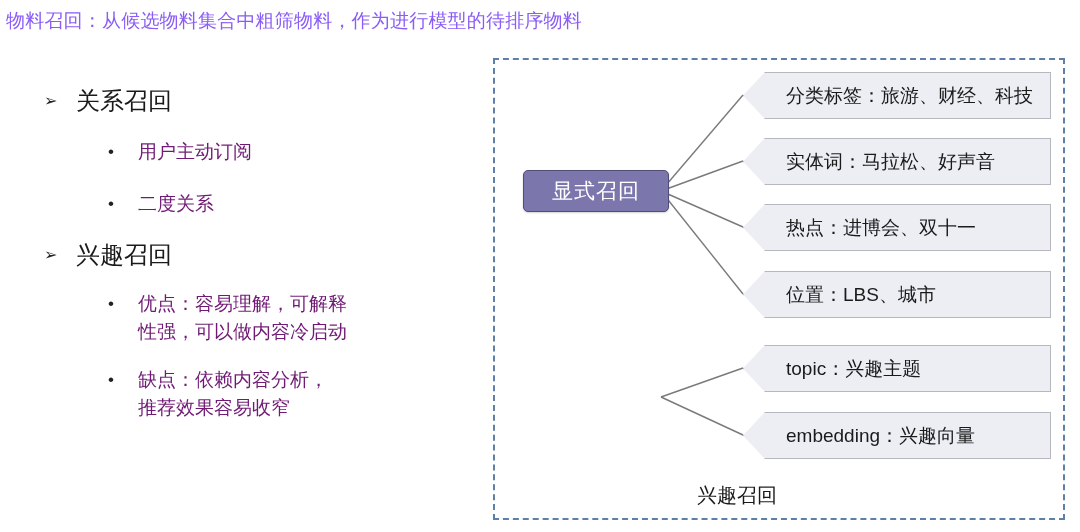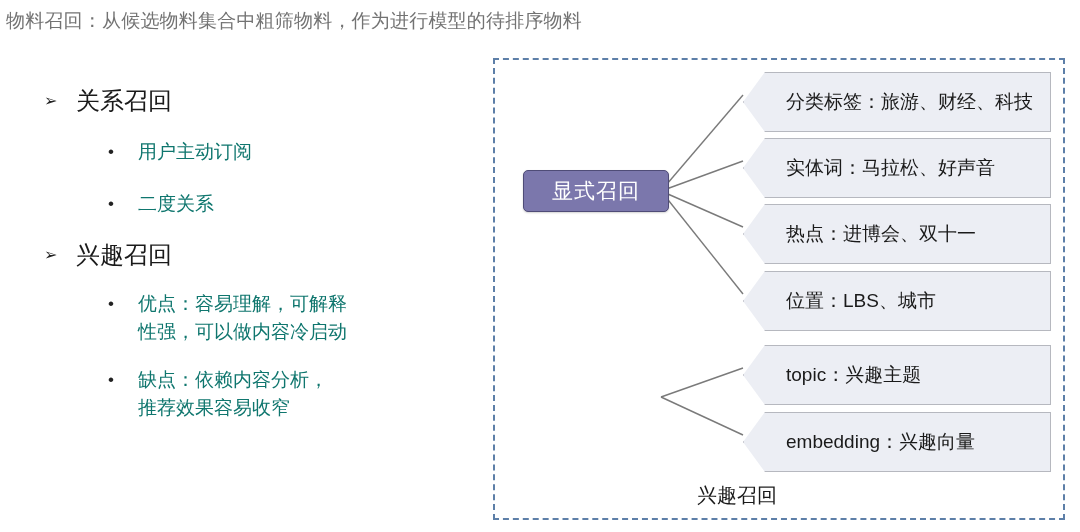--- a/index.html
+++ b/index.html
@@ -16,21 +16,21 @@
     color: #1a1a1a;
   }
 
   
   #slide-title {
     position: absolute;
     left: 6px; top: 8px;
     font-size: 19px;
     line-height: 26px;
     letter-spacing: 0.2px;
-    color: #737373;
+    color: #8b5cf6;
     white-space: nowrap;
   }
 
   
   #outline {
     position: absolute;
     left: 0; top: 78px;
     width: 470px;
     height: 400px;
   }
@@ -65,21 +65,21 @@
   .lvl2 .marker {
     font-size: 17px;
     line-height: 28px;
     color: #222;
     width: 8px;
     flex: none;
   }
   .lvl2 .txt {
     font-size: 19px;
     line-height: 28px;
-    color: #0f766e;
+    color: #701a75;
     white-space: pre-line;
   }
 
   
   #item-relation        { top: 10px; }
   #item-relation-sub-1  { top: 60px; }
   #item-relation-sub-2  { top: 112px; }
   #item-interest        { top: 164px; }
   #item-interest-sub-1  { top: 212px; }
   #item-interest-sub-2  { top: 288px; }
@@ -120,21 +120,21 @@
     z-index: 3;
   }
   #node-explicit { left: 30px; top: 112px; }
   #node-implicit { left: 22px; top: 318px; }
 
   
   .leaf {
     position: absolute;
     left: 250px;
     width: 308px;
-    height: 60px;
+    height: 47px;
     background: #eceef4;
     border: 1px solid #b6b8bf;
     display: flex;
     align-items: center;
     z-index: 2;
     clip-path: polygon(22px 0, 100% 0, 100% 100%, 22px 100%, 0 50%);
   }
   .leaf .leaf-text {
     padding-left: 42px;
     font-size: 19px;

